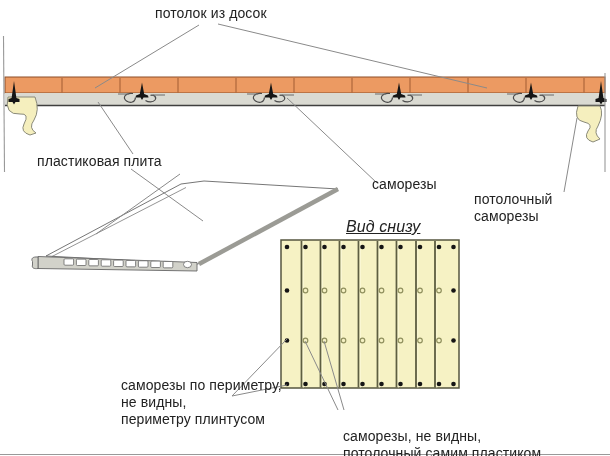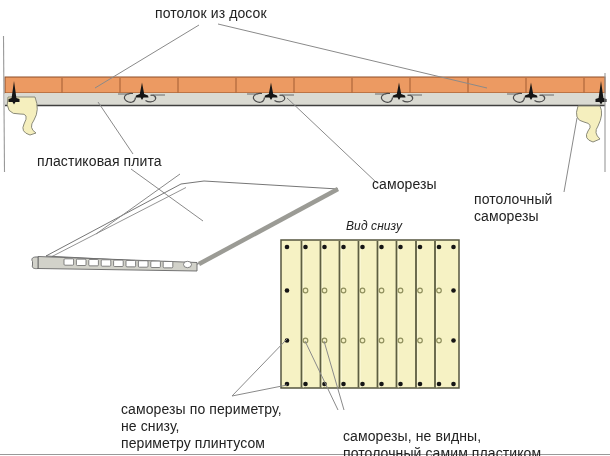--- a/index.html
+++ b/index.html
@@ -5,21 +5,21 @@
   html,body{margin:0;padding:0;background:#fff;}
   #canvas{
     position:relative;width:610px;height:456px;background:#fff;
     overflow:hidden;font-family:"Liberation Sans",sans-serif;
   }
   #canvas svg{position:absolute;left:0;top:0;}
   .lbl{
     position:absolute;color:var(--text,#222);font-size:14px;line-height:17px;
     white-space:nowrap;letter-spacing:.1px;
   }
-  .lbl.italic{font-style:italic;font-size:12px;}
+  .lbl.italic{font-style:italic;font-size:16px;text-decoration:underline;}
   .lbl .ln{display:block;}
 </style>
 </head>
 <body>
 
 <div id="canvas">
 
   <svg id="svg-root" width="610" height="456" viewBox="0 0 610 456">
 
     <g id="cross-section">
@@ -179,23 +179,23 @@
 
   <div class="lbl" style="left:372px;top:176px">саморезы</div>
 
   <div class="lbl" style="left:474px;top:191px">
     <span class="ln">потолочный</span>
     <span class="ln">саморезы</span>
   </div>
 
   <div class="lbl italic" style="left:346px;top:218px">Вид снизу</div>
 
-  <div class="lbl" style="left:121px;top:401px">
+  <div class="lbl" style="left:121px;top:377px">
     <span class="ln">саморезы по периметру,</span>
-    <span class="ln">не снизу,</span>
+    <span class="ln">не видны,</span>
     <span class="ln">периметру плинтусом</span>
   </div>
 
   <div class="lbl" style="left:343px;top:428px">
     <span class="ln">саморезы, не видны,</span>
     <span class="ln">потолочный самим пластиком</span>
   </div>
 
 </div>
 

